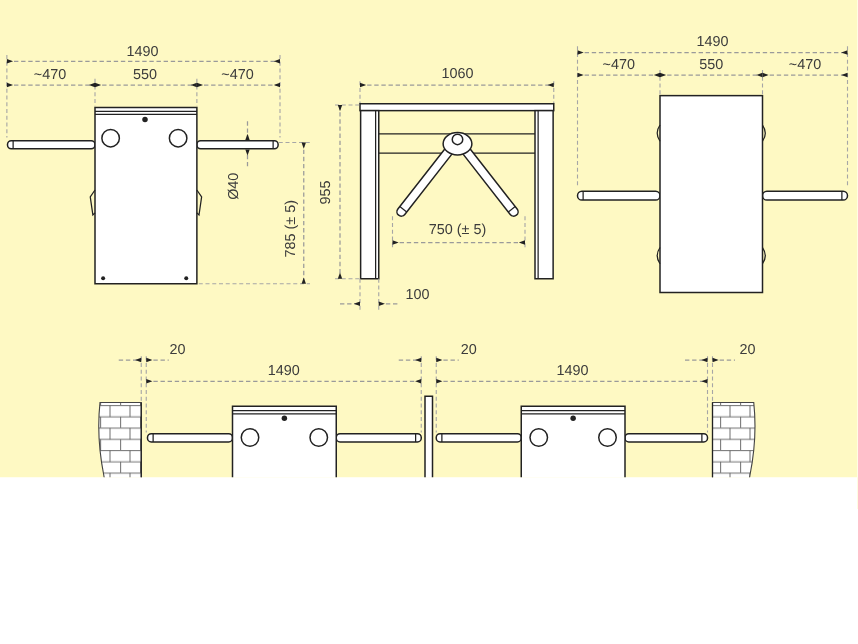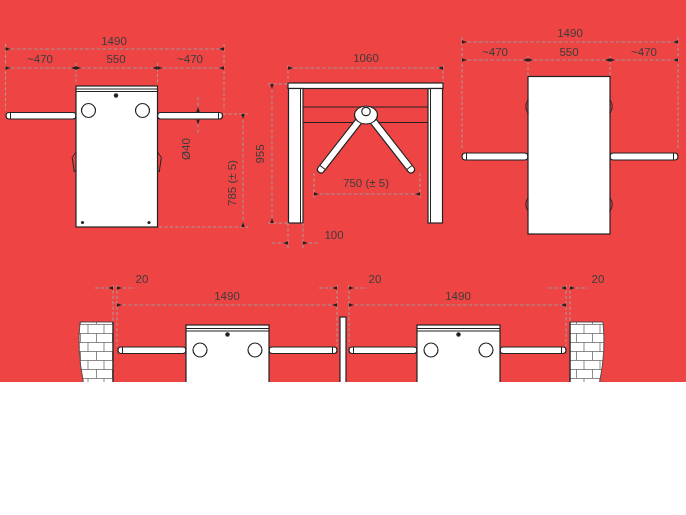--- a/index.html
+++ b/index.html
@@ -1,16 +1,16 @@
 <!DOCTYPE html>
 <html><head>
 <meta charset="utf-8">
 <style>
   html,body{margin:0;padding:0;background:#ffffff;}
-  .stage{position:relative;width:686px;height:382px;background:#ef4444;overflow:hidden;
+  .stage{position:relative;width:686px;height:382px;background:#fef9c3;overflow:hidden;
          font-family:"Liberation Sans", sans-serif;}
   svg text{font-family:"Liberation Sans", sans-serif;font-size:11.5px;fill:#3c3c3c;}
   .dimline{stroke:#9a9a9a;stroke-width:1;stroke-dasharray:3.5 2.2;fill:none;}
   .extline{stroke:#a6a6a6;stroke-width:0.9;stroke-dasharray:3.2 2.2;fill:none;}
   .part{stroke:#222222;stroke-width:1.2;fill:#ffffff;}
   .thin{stroke:#222222;stroke-width:1;fill:none;}
   .solidfill{fill:#222222;stroke:none;}
 </style>
 </head>
 <body>

